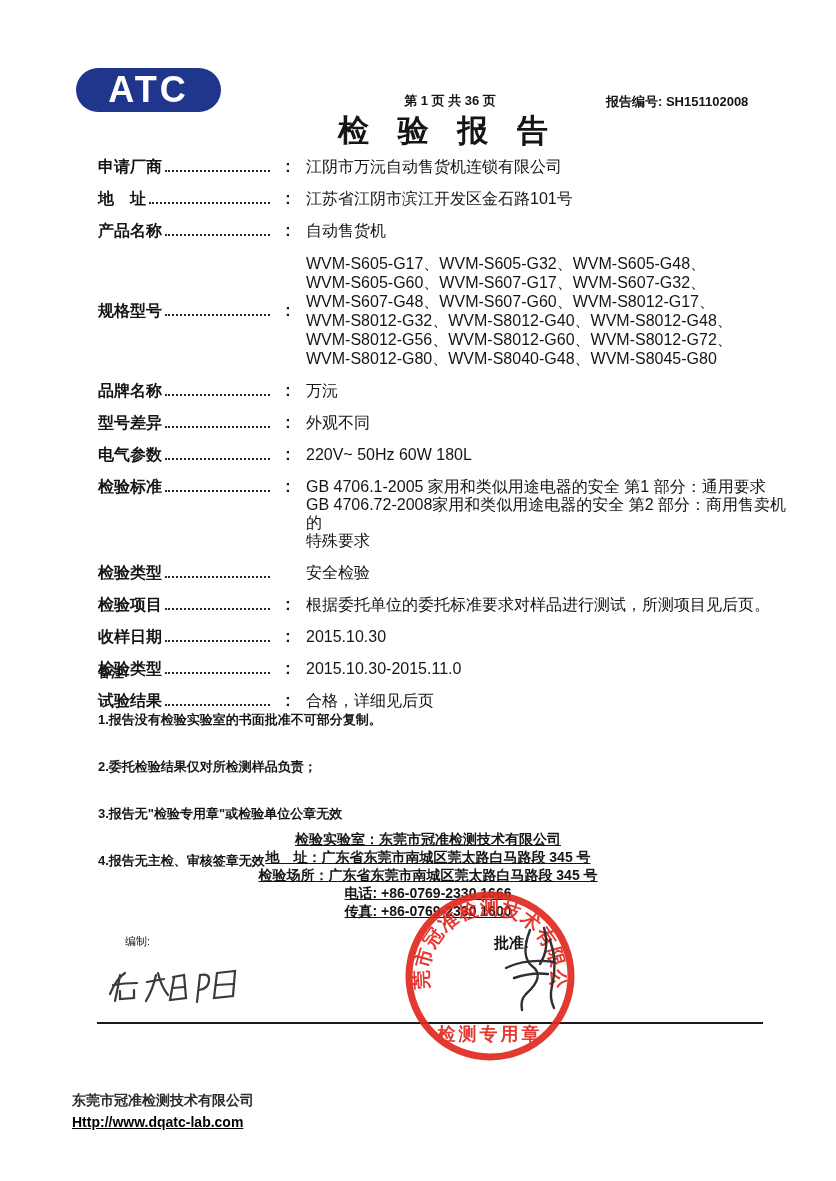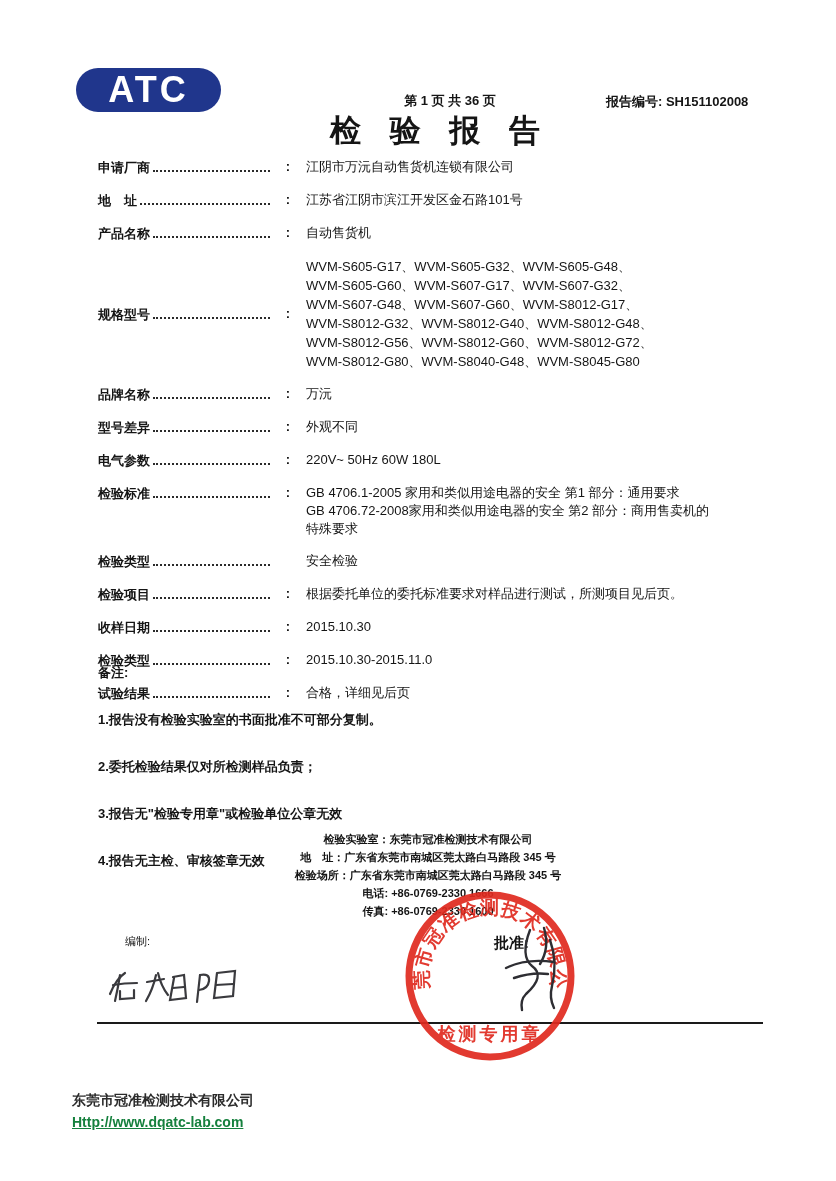--- a/index.html
+++ b/index.html
@@ -10,51 +10,51 @@
   }
   
   .logo{
     position:absolute;left:76px;top:68px;width:145px;height:44px;
     border-radius:26px;display:flex;align-items:center;justify-content:center;
   }
   .logo-text{color:#fff;font-weight:bold;font-size:36px;letter-spacing:3px;line-height:1;}
   .page-info{position:absolute;top:92px;left:310px;width:280px;text-align:center;
     font-size:13px;font-weight:bold;}
   .report-no{position:absolute;top:93px;left:606px;font-size:13px;font-weight:bold;}
-  .doc-title{position:absolute;top:110px;left:140px;width:600px;text-align:center;
+  .doc-title{position:absolute;top:110px;left:148px;width:600px;text-align:center;
     font-size:31px;font-weight:bold;letter-spacing:10px;}
   
-  .fields{position:absolute;top:158px;left:98px;width:690px;font-size:13px;}
+  .fields{position:absolute;top:158px;left:98px;width:690px;font-size:16px;}
   .field-row{display:flex;align-items:flex-start;margin-bottom:14px;}
   .field-row.v-center{align-items:center;}
   .field-label{width:172px;font-weight:bold;display:flex;align-items:baseline;
     white-space:nowrap;line-height:18px;}
   .leader-dots{flex:1;border-bottom:2px dotted #2a2a2a;margin:0 0 3px 3px;height:12px;}
   .field-colon{width:36px;font-weight:bold;text-align:center;line-height:18px;}
   .field-value{flex:1;line-height:18px;white-space:pre-line;}
   .field-value.models{line-height:19px;}
   
   .notes{position:absolute;top:664px;left:98px;width:690px;font-size:13px;font-weight:bold;}
   .notes-heading{margin-bottom:10px;line-height:18px;}
   .note-item{margin-bottom:8px;line-height:18px;margin-top:29px;}
   
   .lab-block{position:absolute;top:830px;left:98px;width:660px;text-align:center;
-    font-size:11px;font-weight:bold;line-height:18px;}
+    font-size:14px;font-weight:bold;line-height:18px;text-decoration:underline;}
   .lab-line{margin-bottom:0px;}
   
   .compiler-label{position:absolute;left:125px;top:934px;font-size:11px;font-weight:normal;}
   .approver-label{position:absolute;left:494px;top:934px;font-size:15px;font-weight:bold;z-index:1;}
   .sig-left{position:absolute;left:100px;top:960px;z-index:2;}
   .sig-right{position:absolute;left:492px;top:922px;z-index:4;}
   .stamp{position:absolute;left:402px;top:888px;z-index:3;opacity:0.92;}
   .sign-line{position:absolute;left:97px;top:1022px;width:666px;border-top:2px solid #1a1a1a;z-index:0;}
   
   .footer-company{position:absolute;left:72px;top:1092px;font-size:14px;font-weight:bold;color:#2b2b2b;}
   .footer-url{position:absolute;left:72px;top:1114px;font-size:14px;font-weight:bold;
-    color:#15803d;text-decoration:underline;cursor:pointer;}
+    color:#000000;text-decoration:underline;cursor:pointer;}
 </style>
 </head>
 <body>
 
 <div class="page">
 
   <div class="logo" style="background:#20368c;">
     <span class="logo-text">ATC</span>
   </div>
   <div class="page-info">第 1 页 共 36 页</div>

